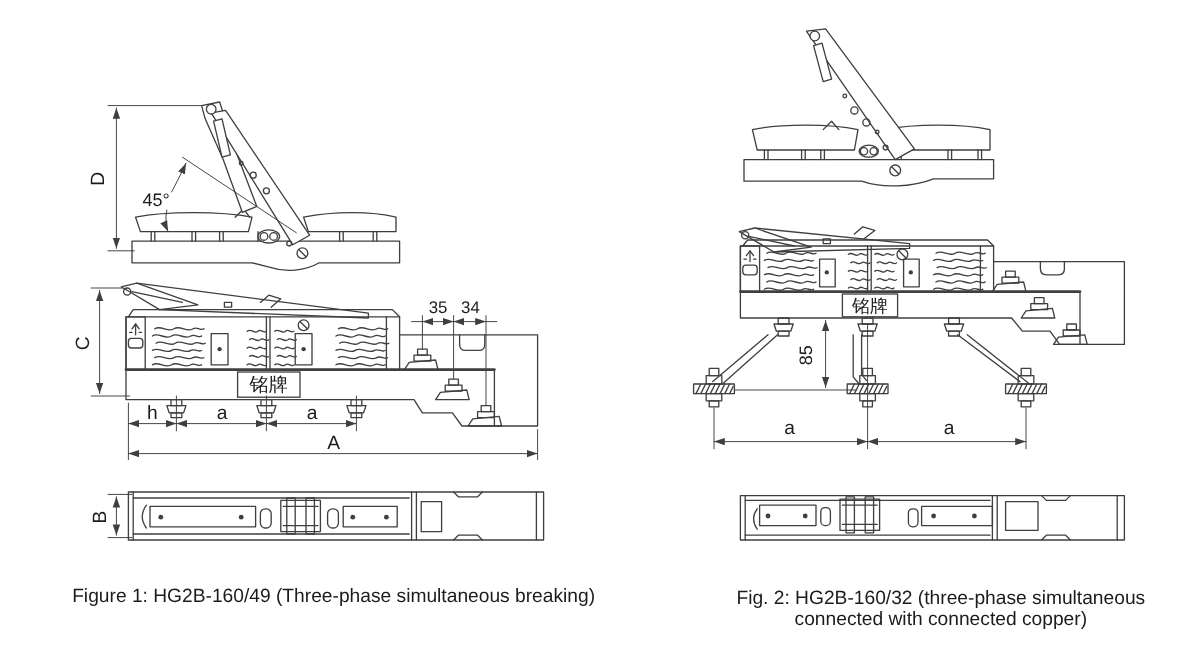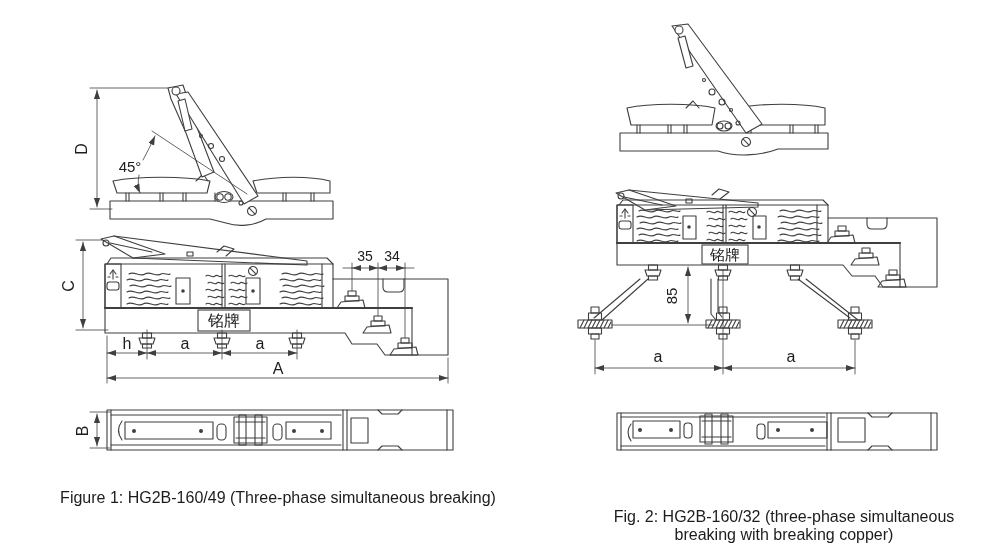--- a/index.html
+++ b/index.html
@@ -355,14 +355,14 @@
     </g>
     <use href="#mech" x="700" y="415" class="ln"></use>
     <circle cx="640" cy="430" r="2" class="dot"></circle>
     <circle cx="671" cy="430" r="2" class="dot"></circle>
     <circle cx="778" cy="430" r="2" class="dot"></circle>
     <circle cx="812" cy="430" r="2" class="dot"></circle>
   </g>
 </svg>
 
   <div class="cap" style="left:22px;top:489px;width:512px">Figure 1: HG2B-160/49 (Three-phase simultaneous breaking)</div>
-  <div class="cap" style="left:585px;top:508px;width:398px"><span>Fig. 2: HG2B-160/32 (three-phase simultaneous</span><br><span>breaking with breaking copper)</span></div>
+  <div class="cap" style="left:585px;top:490px;width:398px"><span>Fig. 2: HG2B-160/32 (three-phase simultaneous</span><br><span>connected with connected copper)</span></div>
 </div>
 
 </body></html>

